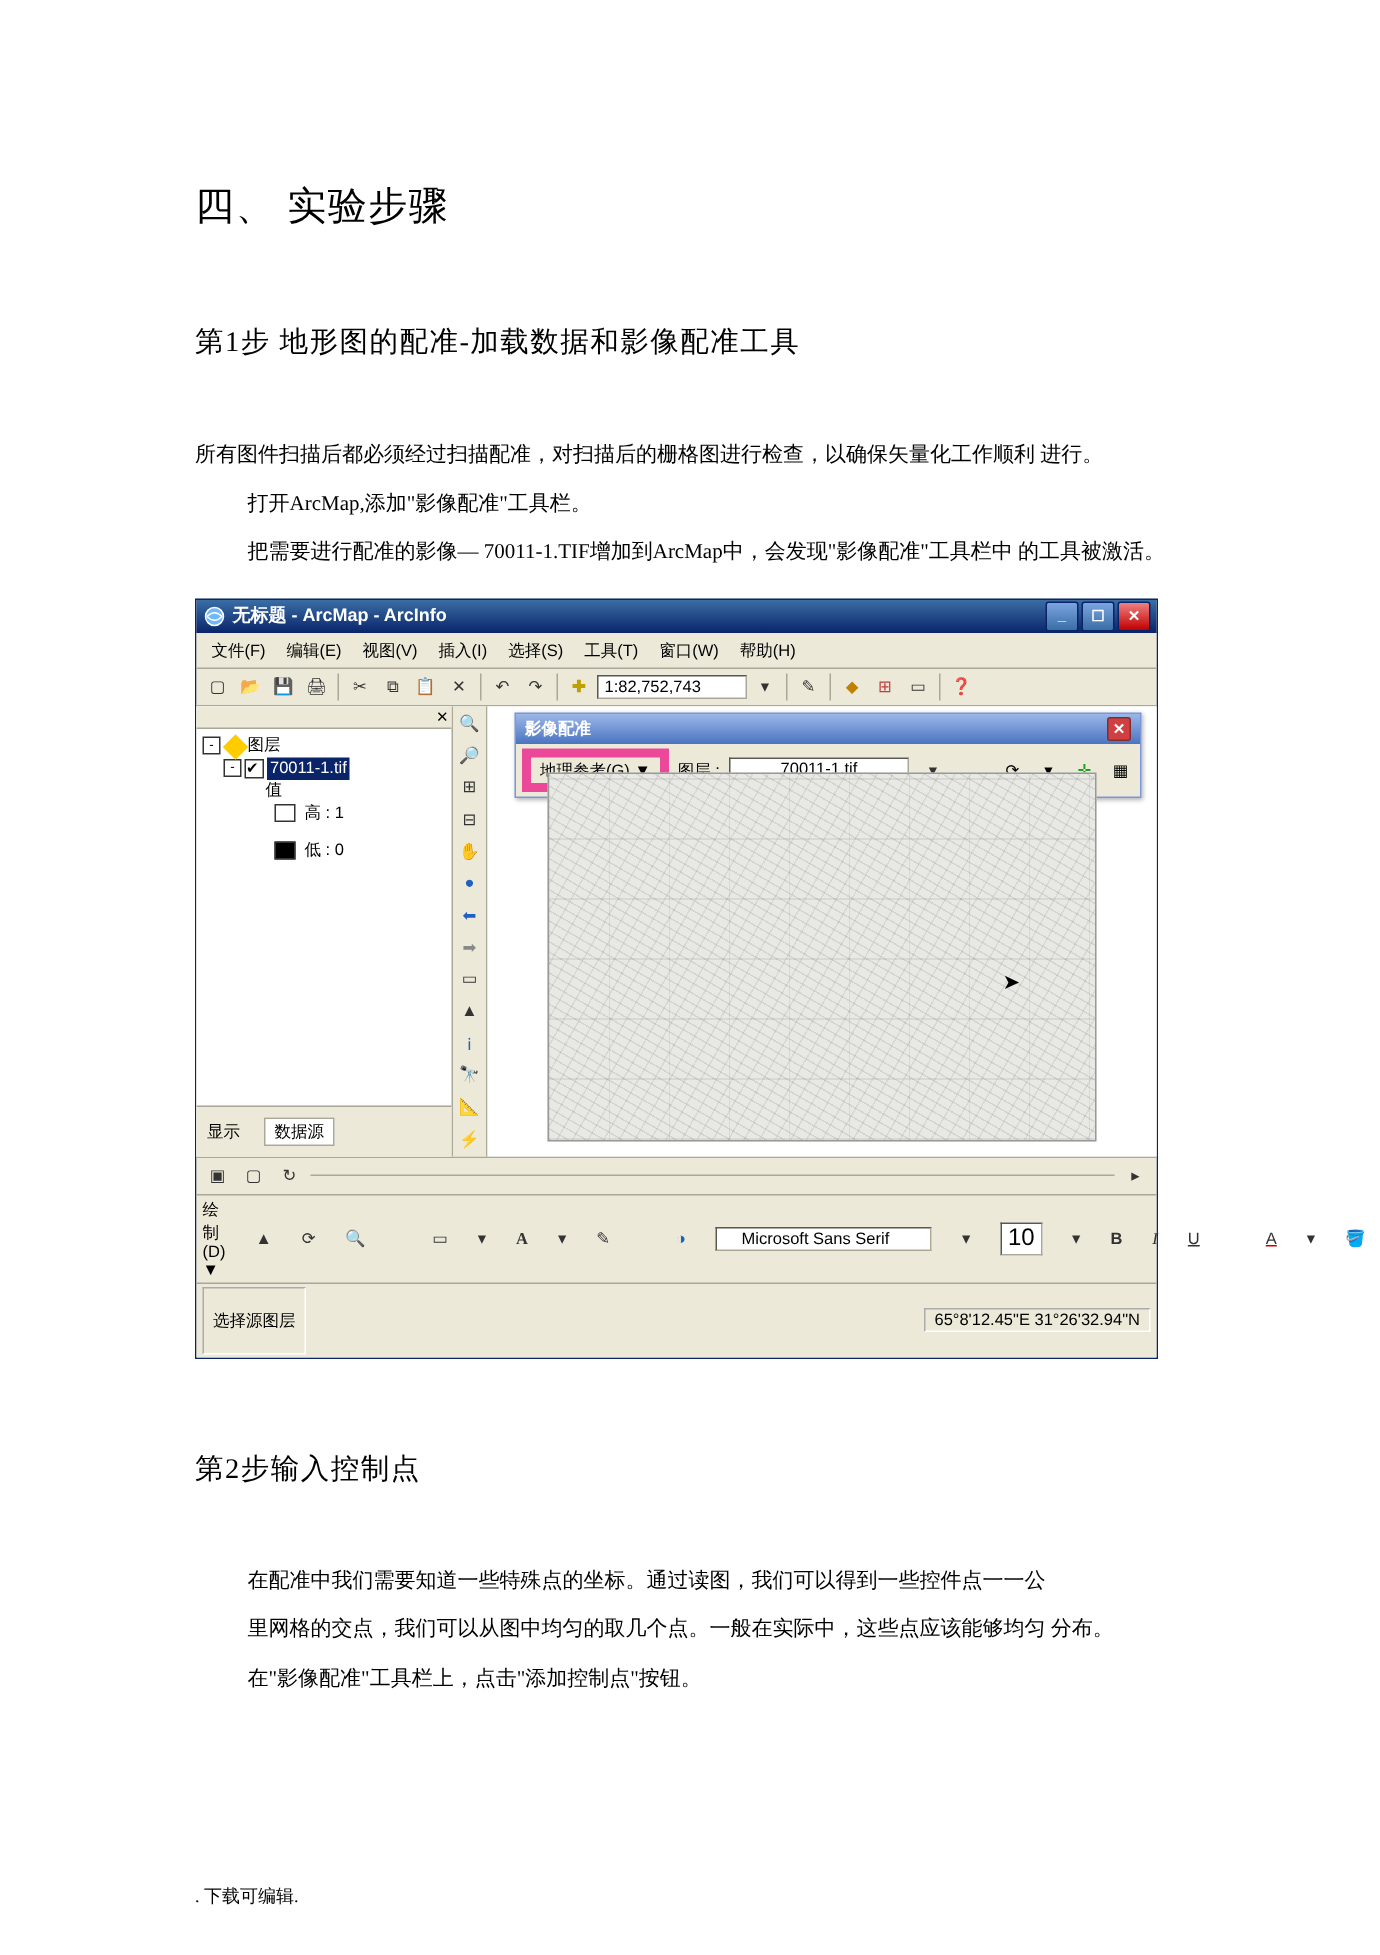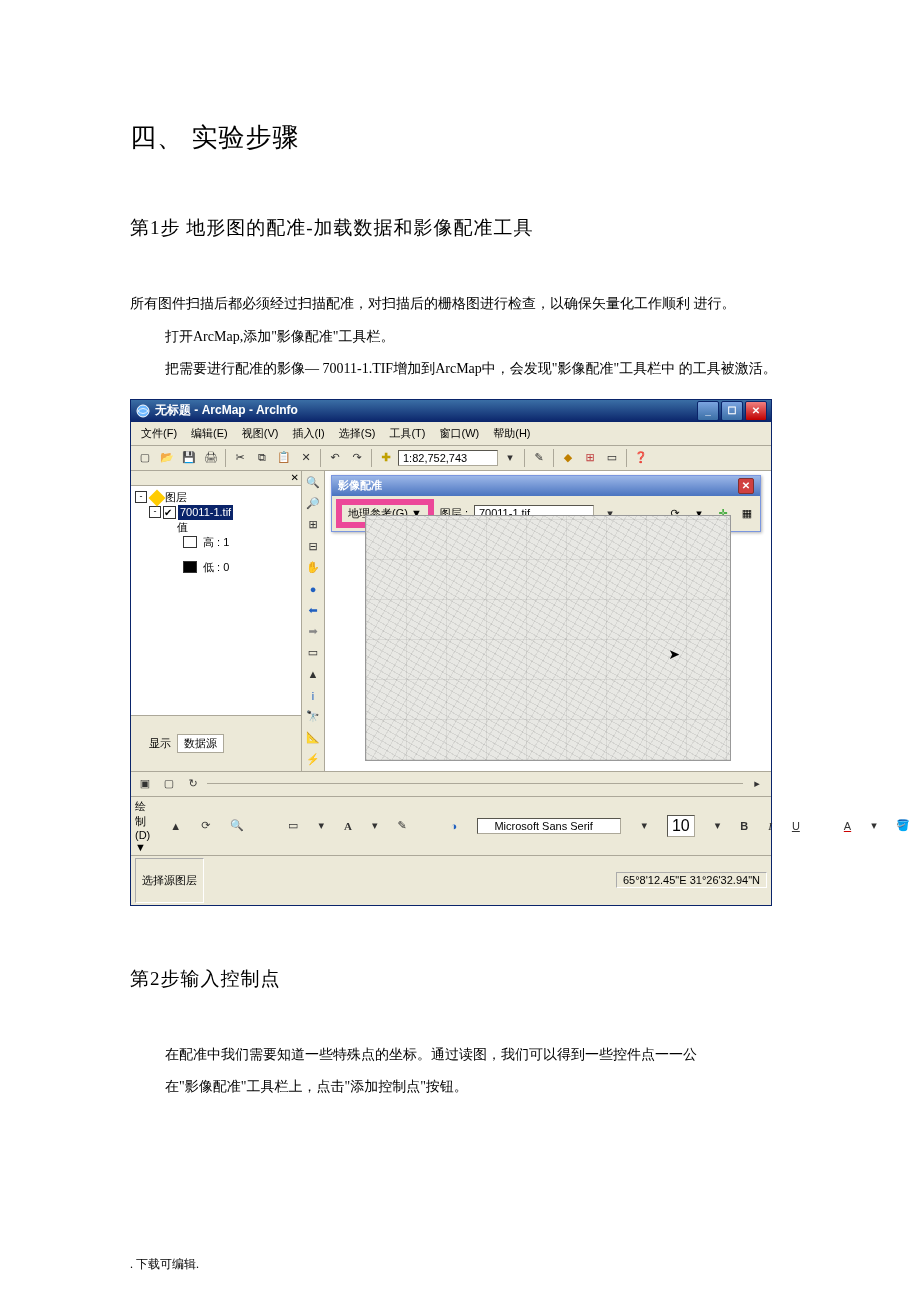--- a/index.html
+++ b/index.html
@@ -135,42 +135,43 @@
     font-size:11px;
   }
   .toc-row { display:flex;align-items:center;gap:2px;line-height:15px; }
   .toc-row .box { width:10px;height:10px;border:1px solid #333;display:inline-block;text-align:center;font-size:9px;line-height:9px; }
   .toc-row .check { width:11px;height:11px;border:1px solid #333;background:#fff;display:inline-block;position:relative; }
   .toc-row .check.checked::after { content:"✔";position:absolute;left:0;top:-2px;font-size:10px;color:#000; }
   .toc-row .layer-sel { background:#0a246a;color:#fff;padding:0 2px; }
   .toc-row .diamond { width:12px;height:12px;background:#ffcc00;transform:rotate(45deg);margin-right:3px; }
   .toc-footer {
     border-top:1px solid #aca899;
-    padding:18px;
-    display:flex;align-items:center;gap:6px;
+    padding:7px;
+    display:flex;align-items:center;gap:16px;
     background:#ece9d8;
   }
   .toc-footer .tab {
     border:1px solid #aca899;background:#fff;padding:1px 6px;
   }
   .map-with-vtb {
     flex:1;display:flex;
   }
   .vtoolbar {
     width:22px;background:#ece9d8;border-right:1px solid #aca899;
     display:flex;flex-direction:column;align-items:center;padding:2px 0;gap:2px;
   }
   .vtoolbar .tool-btn { width:20px;height:20px; }
   .map-canvas {
     flex:1;position:relative;background:#fff;overflow:hidden;
   }
   .georef-toolbar {
-    position:absolute;top:4px;left:6px;right:10px;
+    position:absolute;top:4px;left:18px;right:10px;
     background:#ece9d8;border:1px solid #7a96df;
     box-shadow:1px 1px 3px rgba(0,0,0,.3);
+    text-align:center;
   }
   .georef-title {
     background:linear-gradient(to bottom,#9cb7e8,#4a74c0);
     color:#fff;padding:2px 6px;font-size:11px;font-weight:bold;
     display:flex;justify-content:space-between;align-items:center;
   }
   .georef-title .x { width:14px;height:14px;background:#d04040;color:#fff;display:flex;align-items:center;justify-content:center;font-size:10px;border:1px solid #803030;border-radius:2px; }
   .georef-body {
     display:flex;align-items:center;padding:3px 4px;gap:6px;
   }
@@ -421,17 +422,18 @@
       <span class="cell">选择源图层</span>
       <span class="spacer"></span>
       <span class="coords">65°8'12.45"E  31°26'32.94"N</span>
     </div>
 
   </div>
 
   <h2 class="step-title">第2步输入控制点</h2>
 
   <p class="body-text indent2">在配准中我们需要知道一些特殊点的坐标。通过读图，我们可以得到一些控件点一一公</p>
+  <p class="body-text indent2">里网格的交点，我们可以从图中均匀的取几个点。一般在实际中，这些点应该能够均匀 分布。</p>
   <p class="body-text indent2">在"影像配准"工具栏上，点击"添加控制点"按钮。</p>
 
   <div class="footer-text">. 下载可编辑.</div>
 
 </div>
 
 </body></html>

